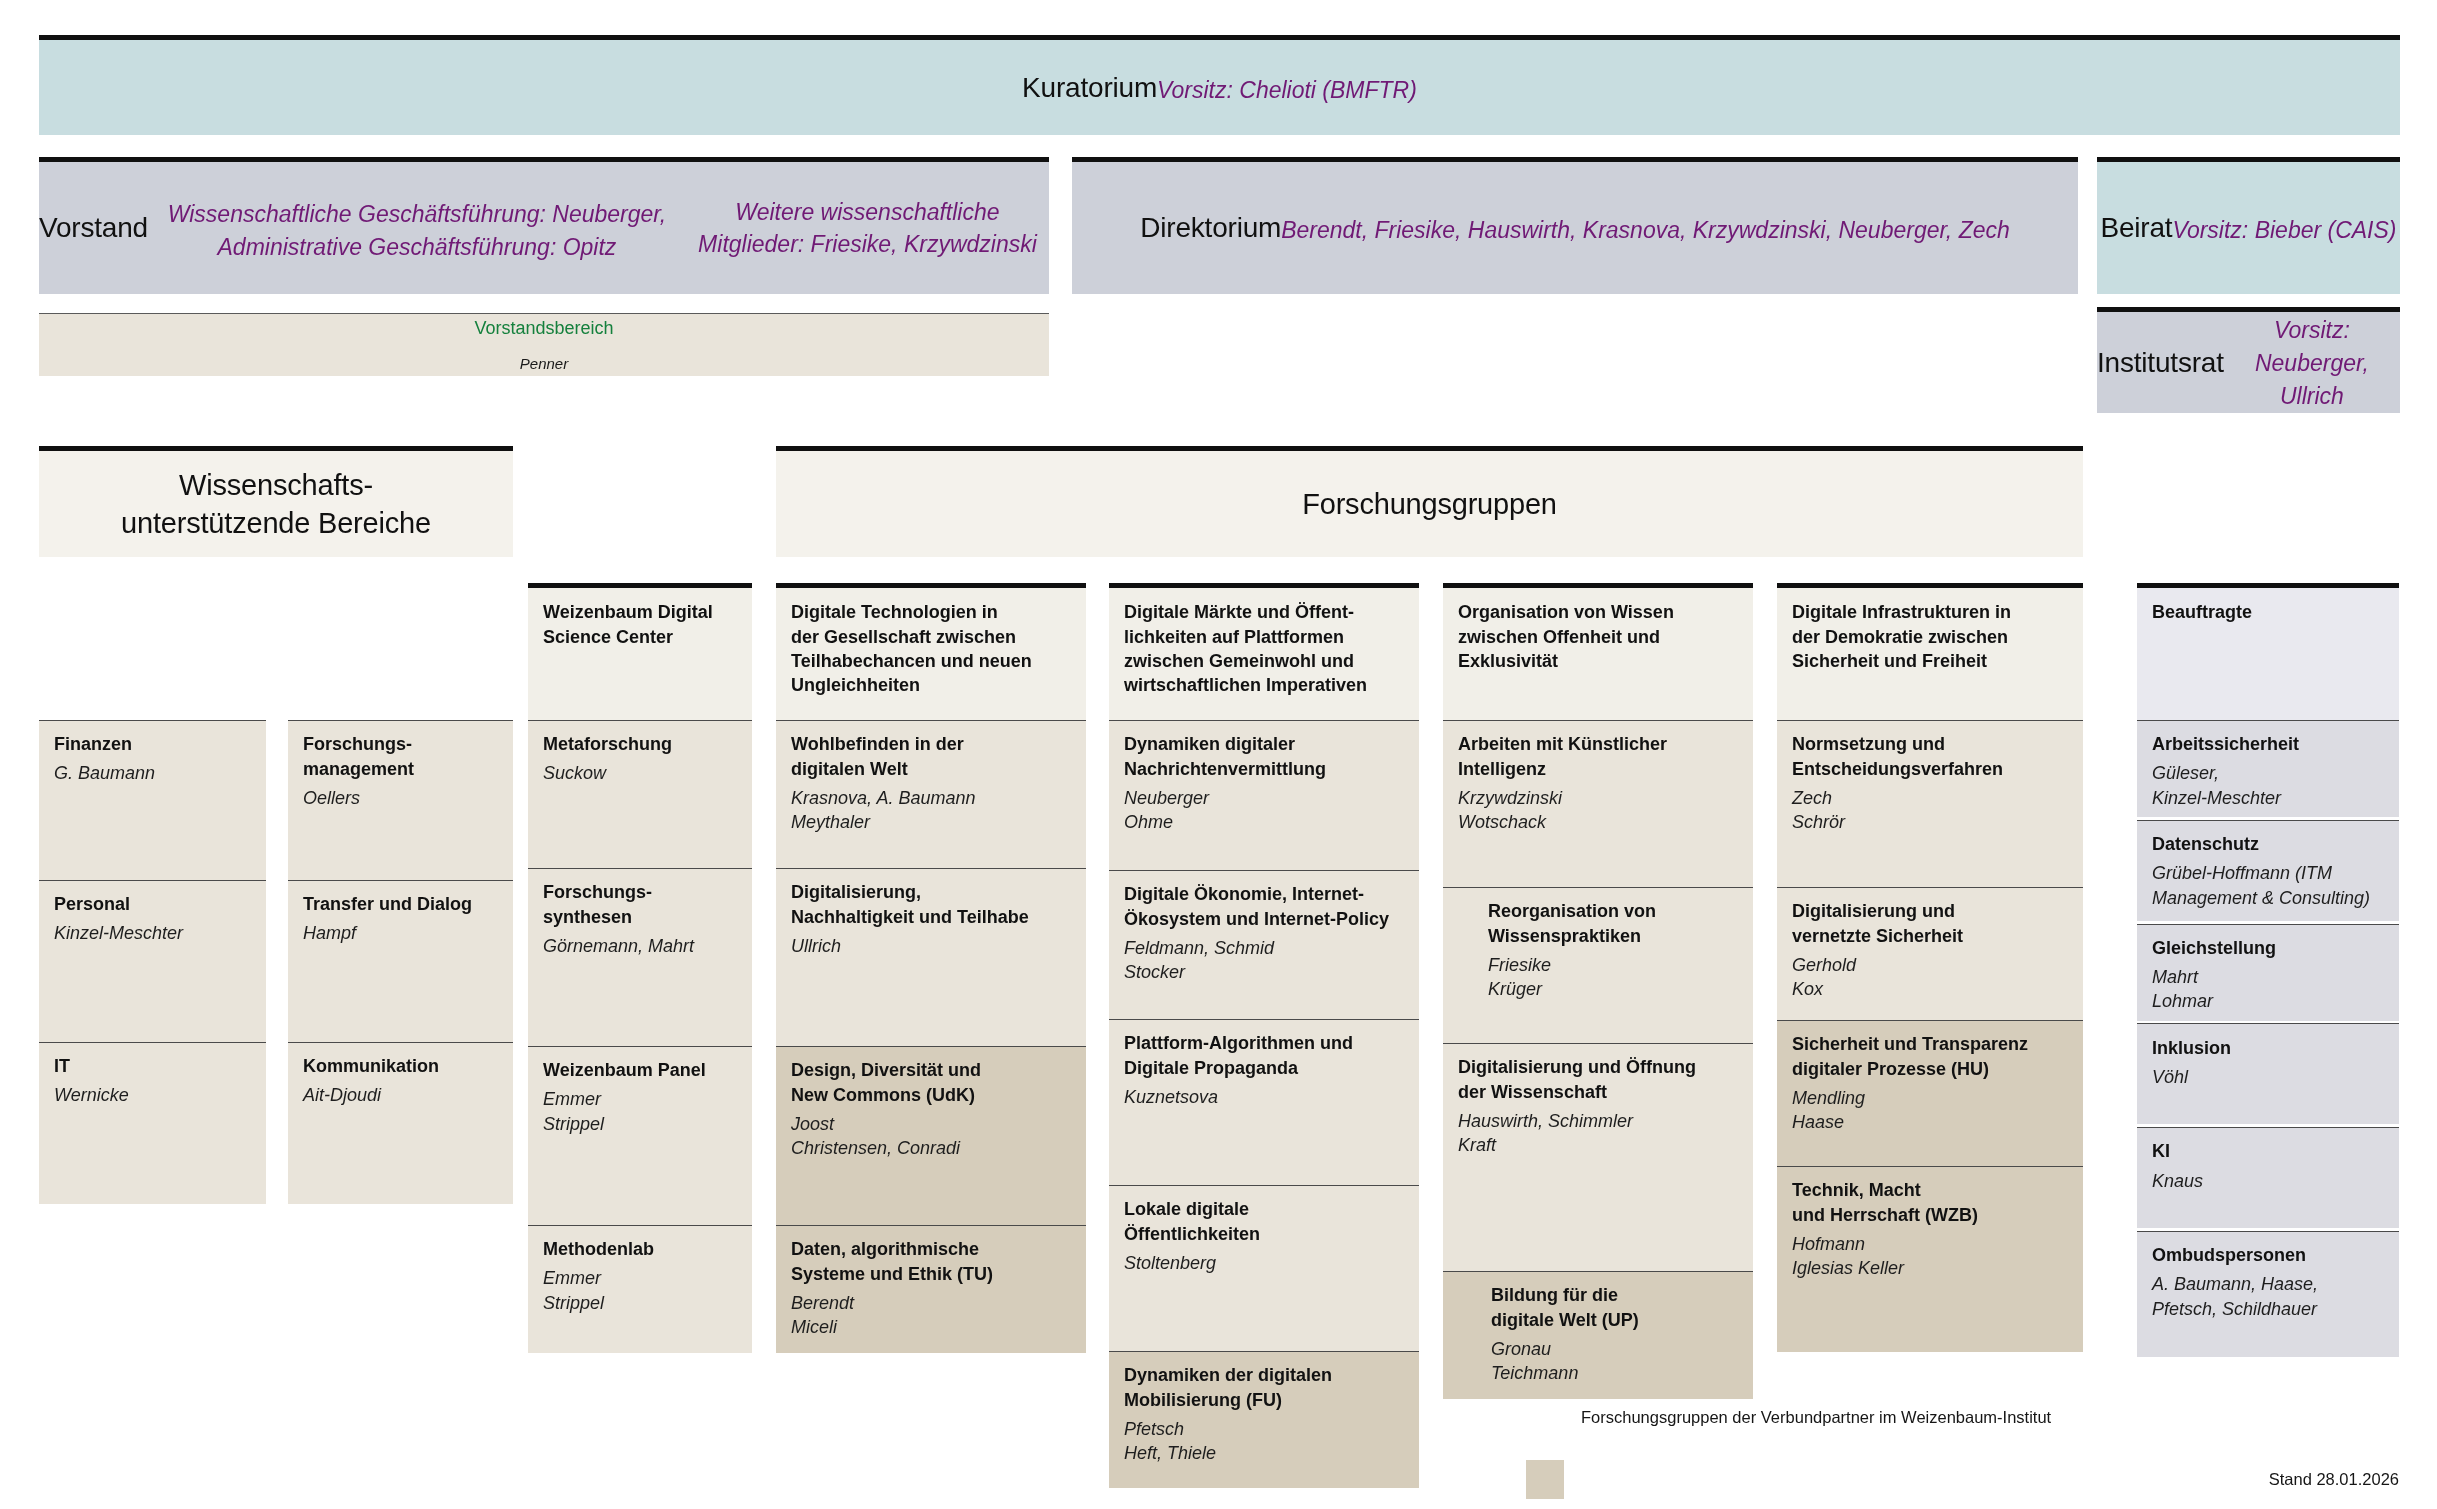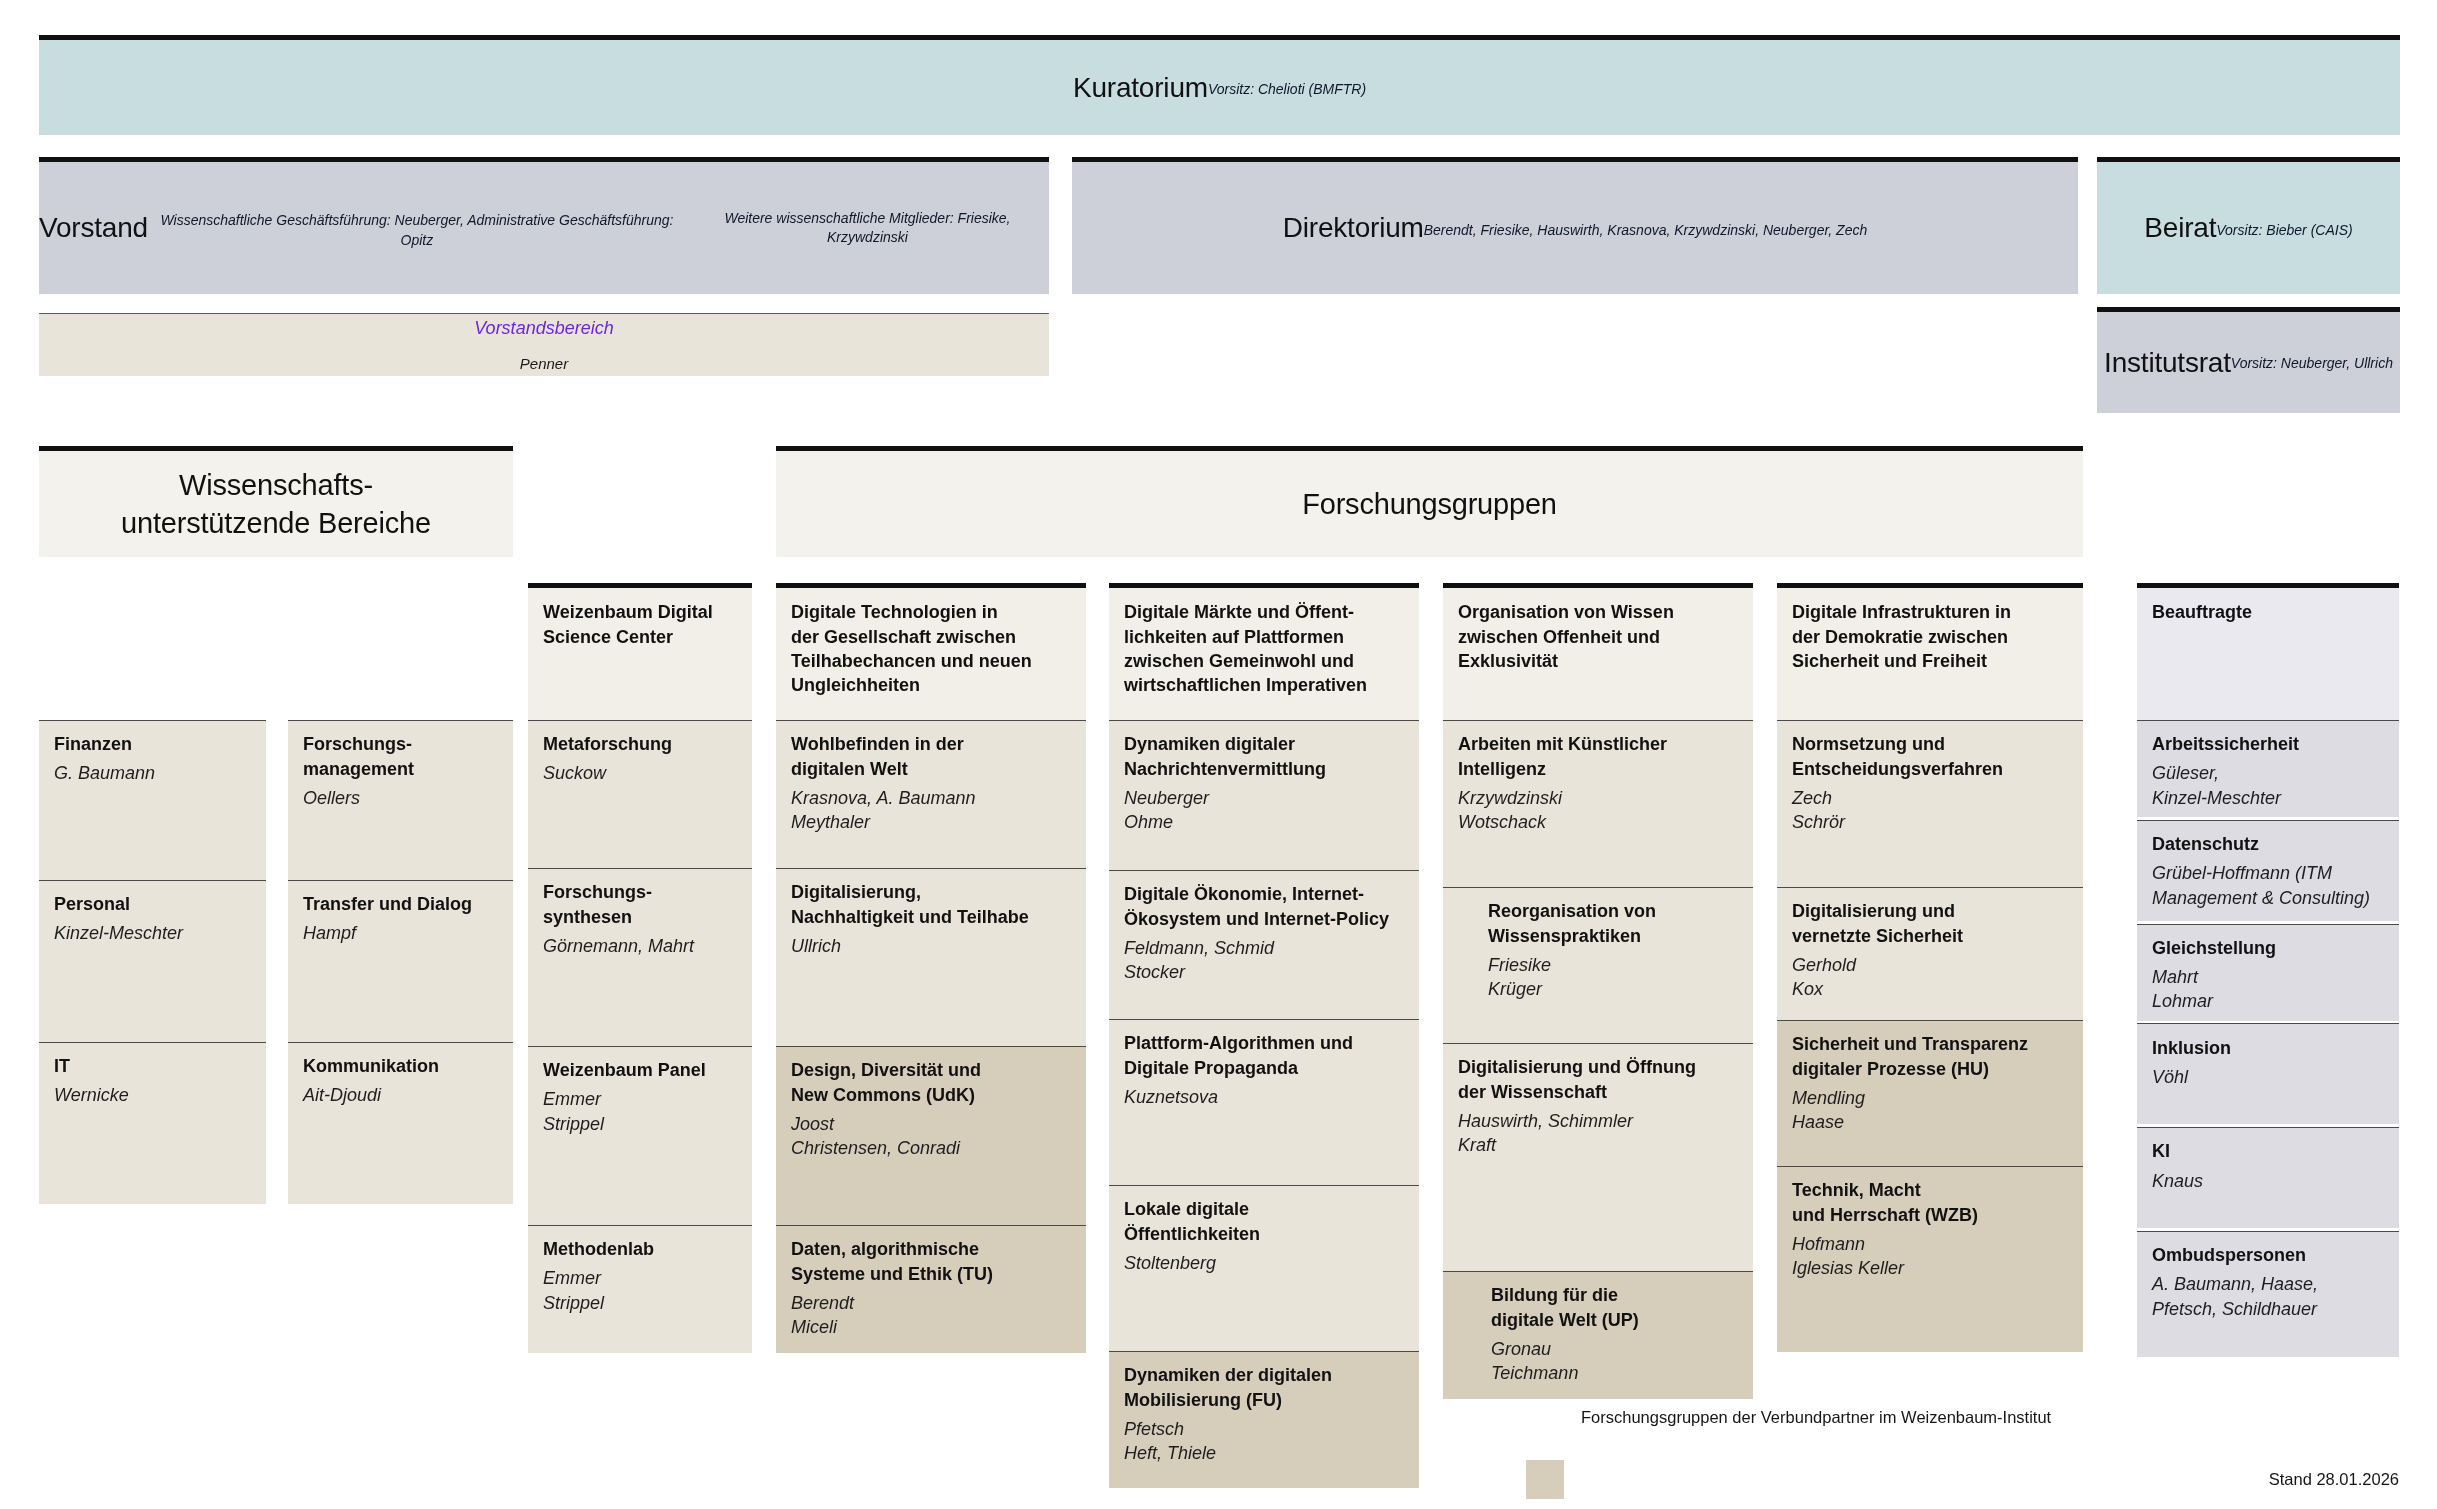--- a/index.html
+++ b/index.html
@@ -20,31 +20,31 @@
     display:flex; flex-direction:row; align-items:center; justify-content:center;
     text-align:center;
   }
   .thick{border-top:5.6px solid var(--black);}
   .teal{background:var(--teal);}
   .slate{background:var(--slate);}
   .bigbox h1{
     margin:0; font-size:28px; font-weight:400; letter-spacing:-0.2px; color:#111;
   }
   .bigbox .sub{
-    margin:5.6px 0 0; font-style:italic; font-size:14px; line-height:1.42; color:#0f172a;
+    margin:5.6px 0 0; font-style:italic; font-size:23px; line-height:1.42; color:#701a75;
   }
   .bigbox .sub + .sub{margin-top:0.9px;}
   
   .midbox{
     position:absolute; box-sizing:border-box; background:var(--beige);
     border-top:1.9px solid #5a5a5a;
     display:flex; flex-direction:column; align-items:center; justify-content:center;
     text-align:center;
   }
-  .mid-title{font-size:18px; font-weight:400; color:#6d28d9;font-style:italic;}
+  .mid-title{font-size:18px; font-weight:400; color:#15803d;}
   .mid-sub{font-style:italic; font-size:15px; margin-top:16px;}
   
   .paperbox{
     position:absolute; box-sizing:border-box; background:var(--paper);
     border-top:5.6px solid var(--black);
     display:flex; flex-direction:column; align-items:center; justify-content:center;
     text-align:center;
   }
   .ph-line{font-size:29px; font-weight:400; line-height:1.32; letter-spacing:-0.2px; color:#111;}
   

